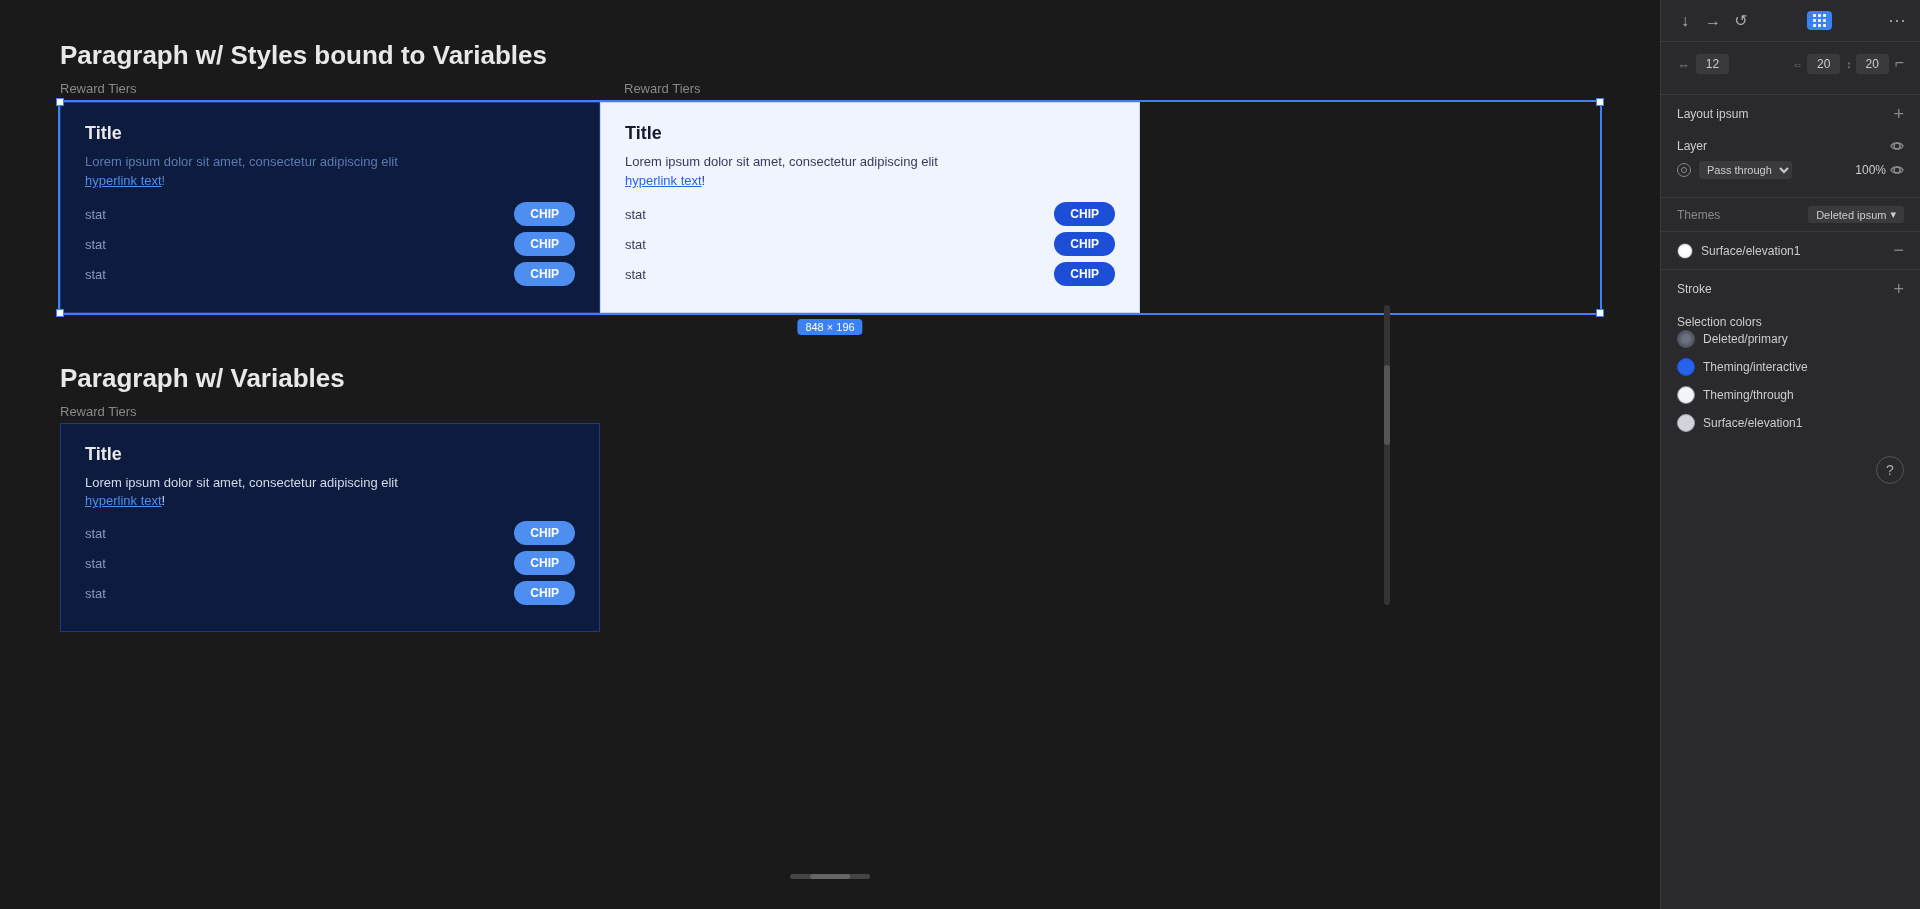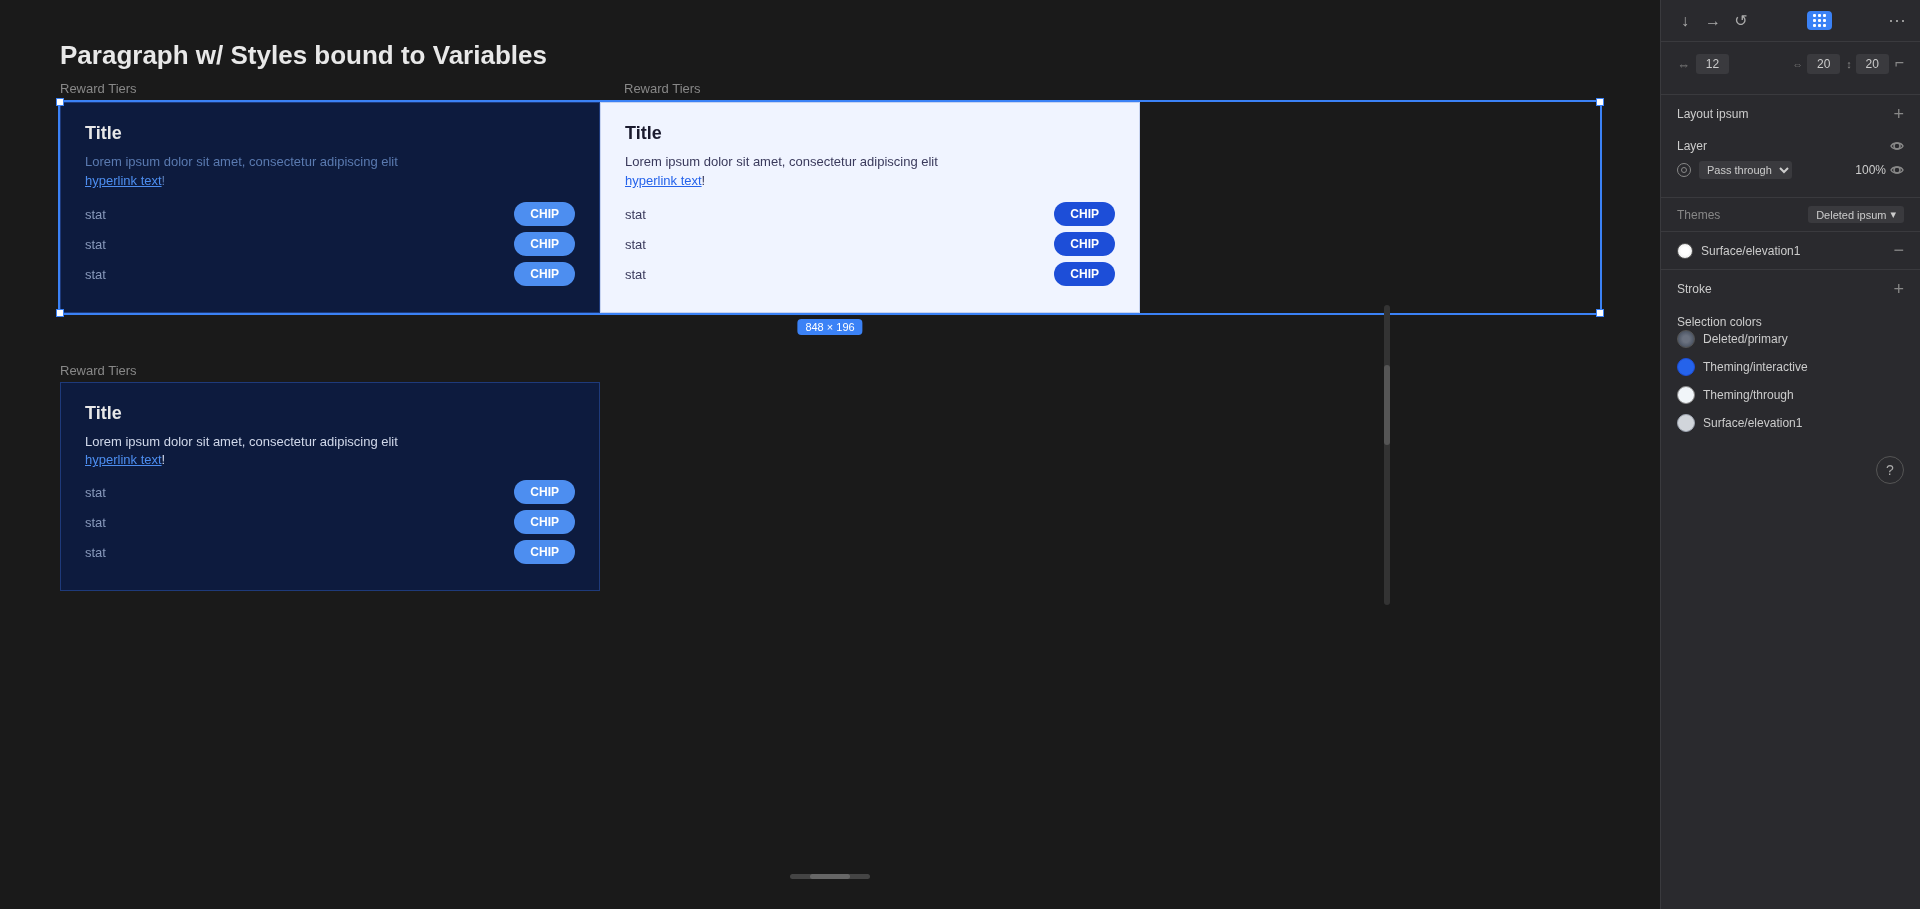--- a/index.html
+++ b/index.html
@@ -508,20 +508,21 @@
           <span class="stat-label-light">stat</span>
           <span class="chip-blue">CHIP</span>
         </div>
       </div>
     </div>
 
     <div class="size-badge">848 × 196</div>
   </div>
 
   <div class="section2">
+    <div class="section-title">Paragraph w/ Variables</div>
     <div class="reward-label">Reward Tiers</div>
     <div>
       <div class="card-dark" style="width: 540px;">
         <div class="card-title-dark">Title</div>
         <div style="margin-bottom: 12px;">
           <span style="font-size:13px; color:#d0d8ea;">Lorem ipsum dolor sit amet, consectetur adipiscing elit</span><br>
           <span class="card-link-dark link-text">hyperlink text</span><span style="font-size:13px;color:#d0d8ea;">!</span>
         </div>
         <div class="stat-row">
           <span class="stat-label-dark">stat</span>

